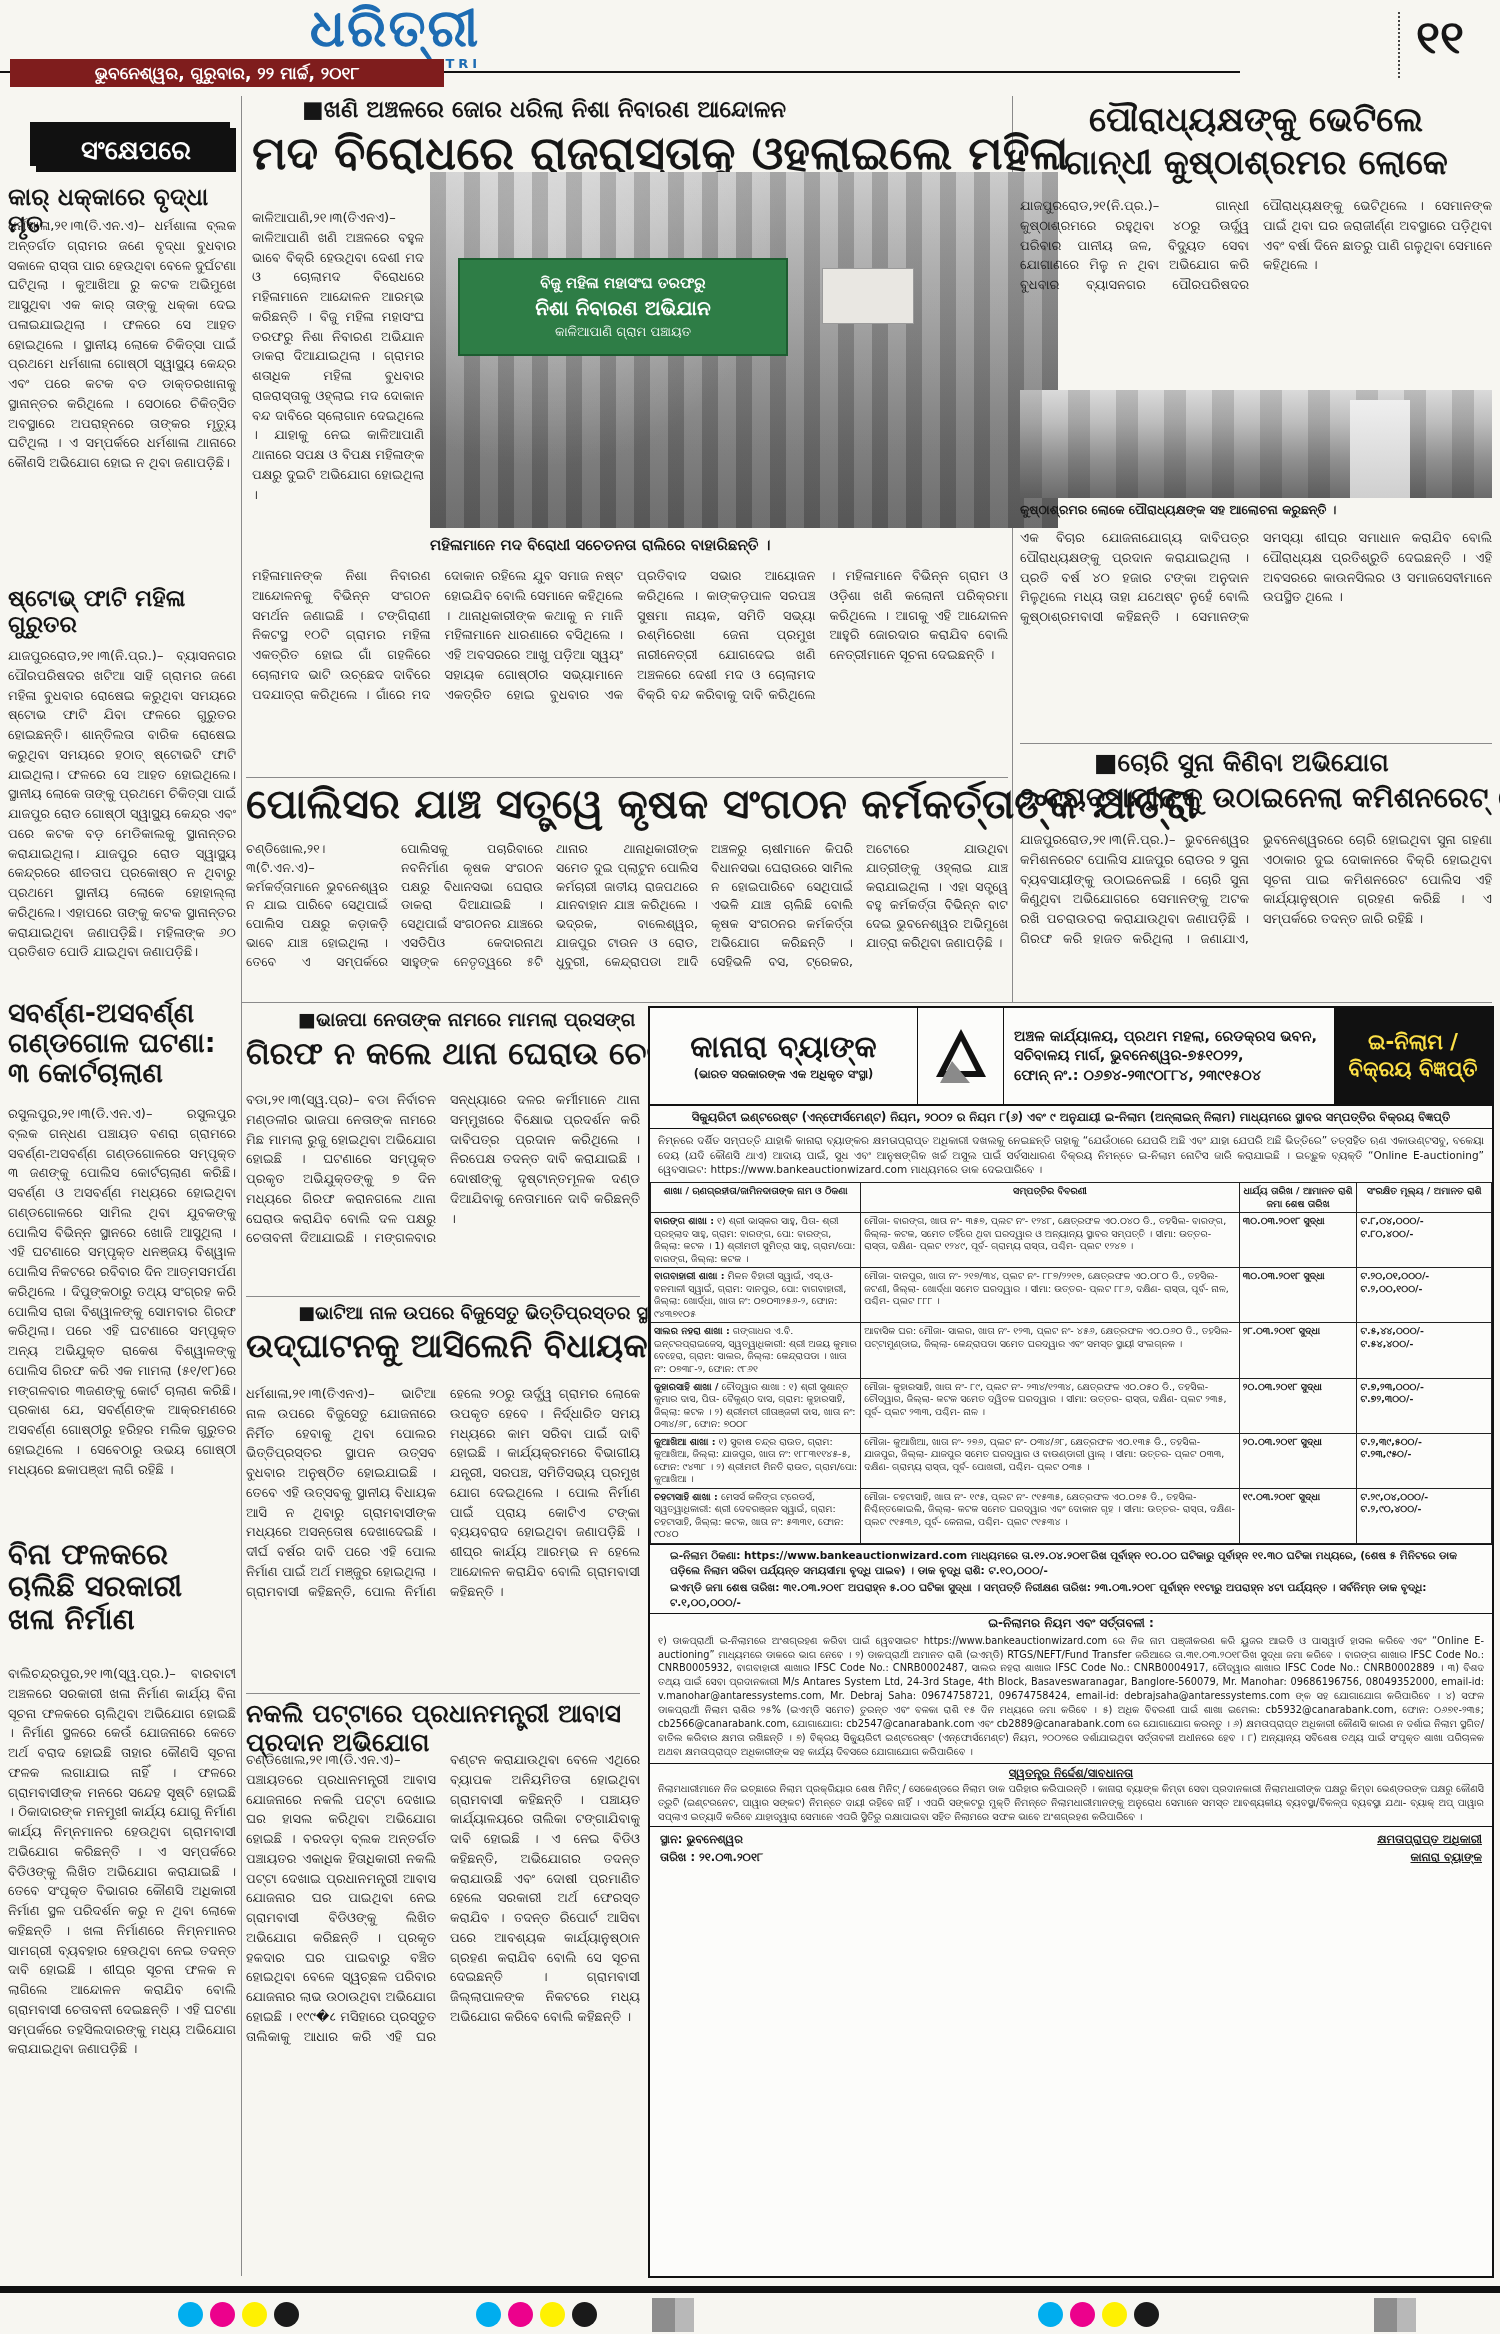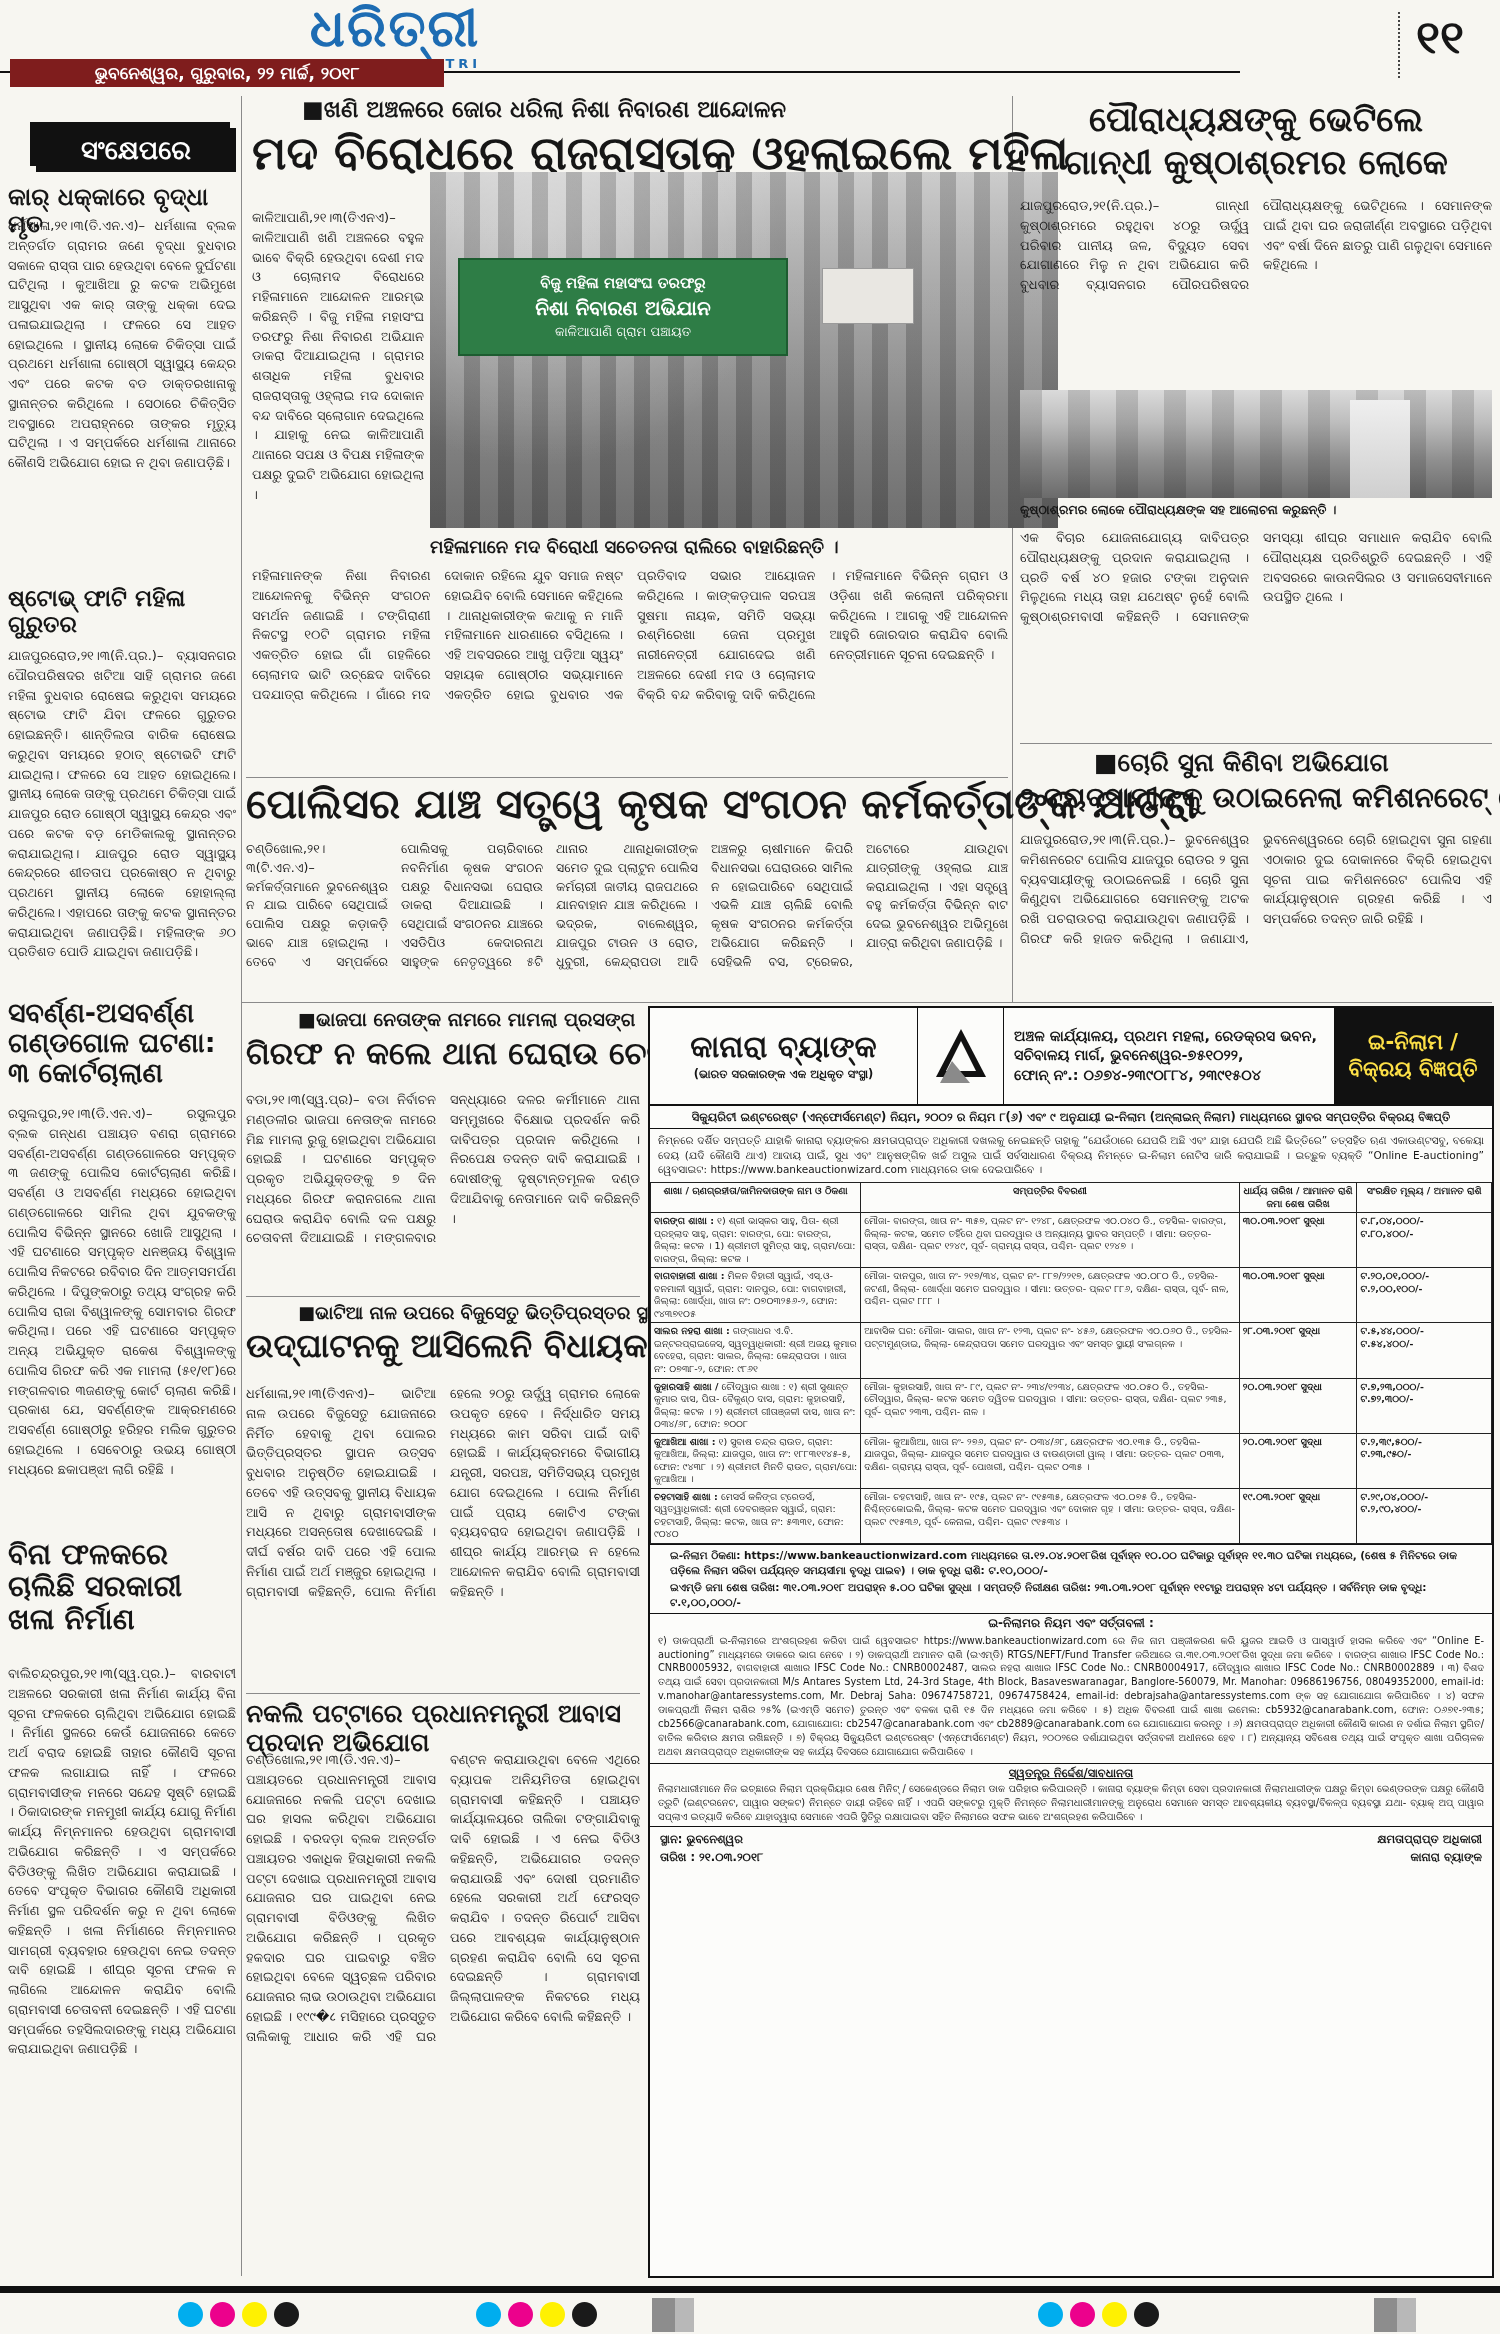--- a/index.html
+++ b/index.html
@@ -37,21 +37,21 @@
   }
   .photo-right { background:
       repeating-linear-gradient(90deg, rgba(0,0,0,.14) 0 22px, transparent 22px 48px),
       linear-gradient(180deg,#dadada 0%,#bdbdbd 30%,#8f8f8f 65%,#6b6b6b 100%);
   }
   .banner { background:#2e7d46; color:#fff; border:2px solid #1d5c30; display:flex; flex-direction:column; align-items:center; justify-content:center; gap:4px; text-align:center; }
   .banner .b1 { font-size:15px; font-weight:bold; }
   .banner .b2 { font-size:20px; font-weight:bold;text-align:right; }
   .banner .b3 { font-size:13px; }
   .placard { background:#e9e7e2; border:1px solid #9a9a9a; }
-  .caption { font-size:18px; font-weight:bold; }
+  .caption { font-size:15px; font-weight:bold; }
   
   .ad { border:2px solid #111; background:#fcfcfa; }
   .ad-head { display:flex; border-bottom:2px solid #111; height:98px; }
   .bank-name { font-size:30px; font-weight:bold; line-height:1.05; }
   .bank-tag { font-size:11.5px; font-weight:bold; margin-top:4px; }
   .addr { font-size:14.5px; font-weight:bold; line-height:1.35; }
   .enotice { background:#111; color:#fde047; font-size:21px; font-weight:bold; display:flex; flex-direction:column; align-items:center; justify-content:center; line-height:1.3; width:158px; }
   .rule-line { border-bottom:1.5px solid #111; font-size:11.5px; font-weight:bold; padding:4px 6px; text-align:center; }
   .ad-intro { font-size:10.5px; line-height:1.4; padding:4px 8px 5px; text-align:justify; }
   table.auction { border-collapse:collapse; width:100%; table-layout:fixed; }
@@ -240,21 +240,21 @@
   <div class="terms">୧) ଡାକପ୍ରାର୍ଥୀ ଇ-ନିଲାମରେ ଅଂଶଗ୍ରହଣ କରିବା ପାଇଁ ୱେବସାଇଟ https://www.bankeauctionwizard.com ରେ ନିଜ ନାମ ପଞ୍ଜୀକରଣ କରି ୟୁଜର ଆଇଡି ଓ ପାସୱାର୍ଡ ହାସଲ କରିବେ ଏବଂ “Online E-auctioning” ମାଧ୍ୟମରେ ଡାକରେ ଭାଗ ନେବେ । ୨) ଡାକପ୍ରାର୍ଥୀ ଅମାନତ ରାଶି (ଇଏମ୍‌ଡି) RTGS/NEFT/Fund Transfer ଜରିଆରେ ତା.୩୧.୦୩.୨୦୧୮ରିଖ ସୁଦ୍ଧା ଜମା କରିବେ । ବାରଙ୍ଗ ଶାଖାର IFSC Code No.: CNRB0005932, ବାଗବାହାରୀ ଶାଖାର IFSC Code No.: CNRB0002487, ସାଲର ନହରା ଶାଖାର IFSC Code No.: CNRB0004917, ଚୌଦ୍ୱାର ଶାଖାର IFSC Code No.: CNRB0002889 । ୩) ବିଶଦ ତଥ୍ୟ ପାଇଁ ସେବା ପ୍ରଦାନକାରୀ M/s Antares System Ltd, 24-3rd Stage, 4th Block, Basaveswaranagar, Banglore-560079, Mr. Manohar: 09686196756, 08049352000, email-id: v.manohar@antaressystems.com, Mr. Debraj Saha: 09674758721, 09674758424, email-id: debrajsaha@antaressystems.com ଙ୍କ ସହ ଯୋଗାଯୋଗ କରିପାରିବେ । ୪) ସଫଳ ଡାକପ୍ରାର୍ଥୀ ନିଲାମ ରାଶିର ୨୫% (ଇଏମ୍‌ଡି ସମେତ) ତୁରନ୍ତ ଏବଂ ବଳକା ରାଶି ୧୫ ଦିନ ମଧ୍ୟରେ ଜମା କରିବେ । ୫) ଅଧିକ ବିବରଣୀ ପାଇଁ ଶାଖା ଇମେଲ: cb5932@canarabank.com, ଫୋନ: ୦୬୭୧-୨୩୫; cb2566@canarabank.com, ଯୋଗାଯୋଗ: cb2547@canarabank.com ଏବଂ cb2889@canarabank.com ରେ ଯୋଗାଯୋଗ କରନ୍ତୁ । ୬) କ୍ଷମତାପ୍ରାପ୍ତ ଅଧିକାରୀ କୌଣସି କାରଣ ନ ଦର୍ଶାଇ ନିଲାମ ସ୍ଥଗିତ/ବାତିଲ କରିବାର କ୍ଷମତା ରଖିଛନ୍ତି । ୭) ବିକ୍ରୟ ସିକ୍ୟୁରିଟୀ ଇଣ୍ଟରେଷ୍ଟ (ଏନ୍‌ଫୋର୍ସମେଣ୍ଟ) ନିୟମ, ୨୦୦୨ରେ ଦର୍ଶାଯାଇଥିବା ସର୍ତ୍ତାବଳୀ ଅଧୀନରେ ହେବ । ୮) ଅନ୍ୟାନ୍ୟ ସବିଶେଷ ତଥ୍ୟ ପାଇଁ ସଂପୃକ୍ତ ଶାଖା ପରିଚାଳକ ଅଥବା କ୍ଷମତାପ୍ରାପ୍ତ ଅଧିକାରୀଙ୍କ ସହ କାର୍ଯ୍ୟ ଦିବସରେ ଯୋଗାଯୋଗ କରିପାରିବେ ।</div>
   <div class="caution-wrap">
     <div class="caution-title">ସ୍ୱତନ୍ତ୍ର ନିର୍ଦ୍ଦେଶ/ସାବଧାନତା</div>
     <div class="caution">ନିଲାମଧାରୀମାନେ ନିଜ ଇଚ୍ଛାରେ ନିଲାମ ପ୍ରକ୍ରିୟାର ଶେଷ ମିନିଟ୍ / ସେକେଣ୍ଡରେ ନିଲାମ ଡାକ ପରିହାର କରିପାରନ୍ତି । କାନାରା ବ୍ୟାଙ୍କ କିମ୍ବା ସେବା ପ୍ରଦାନକାରୀ ନିଲାମଧାରୀଙ୍କ ପକ୍ଷରୁ କିମ୍ବା ଭେଣ୍ଡରଙ୍କ ପକ୍ଷରୁ କୌଣସି ତ୍ରୁଟି (ଇଣ୍ଟରନେଟ, ପାୱାର ସଙ୍କଟ) ନିମନ୍ତେ ଦାୟୀ ରହିବେ ନାହିଁ । ଏପରି ସଙ୍କଟରୁ ମୁକ୍ତି ନିମନ୍ତେ ନିଲାମଧା‌ରୀମାନଙ୍କୁ ଅନୁରୋଧ ସେମାନେ ସମସ୍ତ ଆବଶ୍ୟକୀୟ ବ୍ୟବସ୍ଥା/ବିକଳ୍ପ ବ୍ୟବସ୍ଥା ଯଥା- ବ୍ୟାକ୍ ଅପ୍ ପାୱାର ସପ୍ଲାଏ ଇତ୍ୟାଦି କରିବେ ଯାହାଦ୍ୱାରା ସେମାନେ ଏପରି ସ୍ଥିତିରୁ ରକ୍ଷାପାଇବା ସହିତ ନିଲାମରେ ସଫଳ ଭାବେ ଅଂଶଗ୍ରହଣ କରିପାରିବେ ।</div>
   </div>
   <div class="ad-foot">
     <div>
       <div>ସ୍ଥାନ: ଭୁବନେଶ୍ୱର</div>
       <div>ତାରିଖ : ୨୧.୦୩.୨୦୧୮</div>
     </div>
-    <div style="text-align:right;">
+    <div style="text-align:right;text-decoration:underline;">
       <div>କ୍ଷମତାପ୍ରାପ୍ତ ଅଧିକାରୀ</div>
       <div>କାନାରା ବ୍ୟାଙ୍କ</div>
     </div>
   </div>
 </div>
 
 <div class="abs bstrip" style="left:0;top:2286px;width:1500px;height:7px;"></div>
 <div class="abs" style="left:178px;top:2302px;">
   <span class="dot" style="background:#00adee;"></span><span class="dot" style="background:#ec018c;"></span><span class="dot" style="background:#fff101;"></span><span class="dot" style="background:#1a1a1a;"></span>
 </div>

